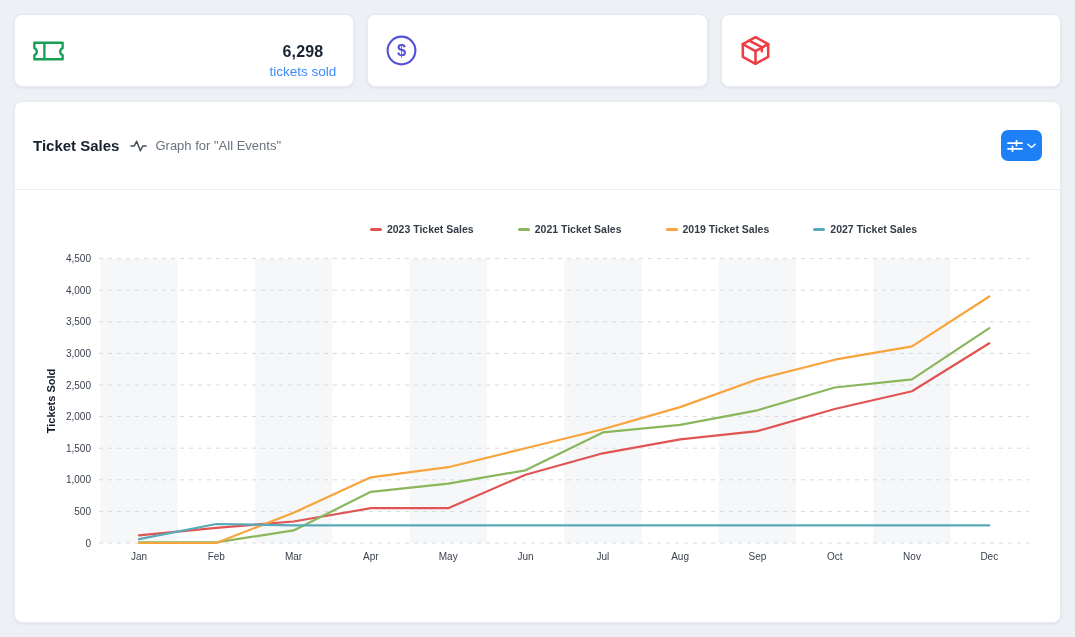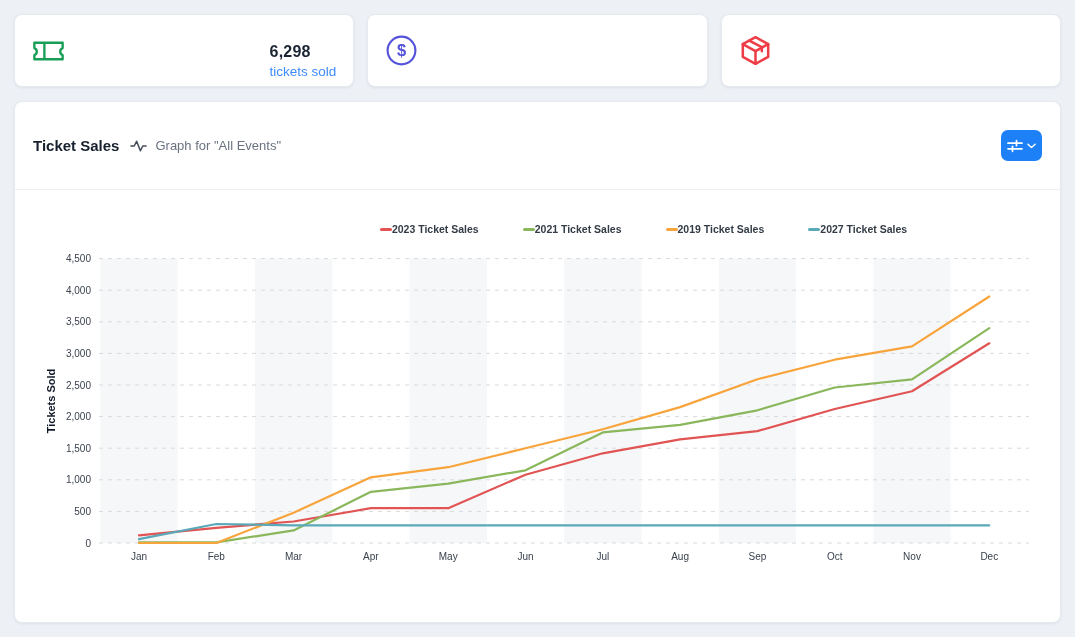--- a/index.html
+++ b/index.html
@@ -5,21 +5,21 @@
   html,body{margin:0;padding:0;width:1075px;height:637px;overflow:hidden;}
   body{background:#edf0f5;font-family:"Liberation Sans",sans-serif;-webkit-font-smoothing:antialiased;}
 
   
   .cards-row{display:flex;gap:13px;padding:14px 14px 0 14px;}
   .card{flex:1;height:73px;background:#fff;border:1px solid #e7eaee;border-radius:8px;
         box-shadow:0 1px 3px rgba(20,30,50,.07);display:flex;align-items:center;
         padding:0 17px;box-sizing:border-box;}
   .stat-icon{display:flex;align-items:center;}
   .stat-text{display:flex;flex-direction:column;gap:3px;}
-  .stat-text.right{margin-left:auto;text-align:left;margin-top:20px;}
+  .stat-text.right{margin-left:auto;text-align:center;margin-top:20px;}
   .stat-text.left{margin-right:auto;text-align:left;}
   .stat-value{font-size:16px;font-weight:bold;color:#1a2433;letter-spacing:.2px;}
   .stat-label{font-size:13.5px;color:#3d8bfd;}
 
   
   .panel{margin:14px;height:522px;background:#fff;border:1px solid #e7eaee;border-radius:8px;
          box-shadow:0 1px 3px rgba(20,30,50,.07);box-sizing:border-box;}
   .panel-header{display:flex;align-items:center;height:57px;padding:15px 18px;border-bottom:1px solid #edeff2;}
   .panel-title{font-size:15px;font-weight:bold;color:#16202e;}
   .activity-icon{margin-left:11px;display:flex;color:#434c59;}
@@ -30,21 +30,21 @@
   
   .controls-row{display:flex;justify-content:flex-end;gap:14px;padding:18px 32px 0 0;}
   .toggle-group{background:#ebeef2;border-radius:999px;padding:4px;display:flex;}
   .toggle-btn{border:none;background:transparent;font-size:13px;color:#4a5361;padding:5px 14px;
               border-radius:999px;font-family:inherit;cursor:pointer;white-space:nowrap;}
   .toggle-btn.active{color:#fff;font-weight:bold;box-shadow:0 1px 2px rgba(0,0,0,.15);}
 
   
   .legend{display:flex;justify-content:center;align-items:center;gap:44px;margin-top:33px;
           transform:translateX(106px);}
-  .legend-item{display:flex;align-items:center;font-size:10.5px;font-weight:bold;
+  .legend-item{display:flex;align-items:center;gap:5px;font-size:10.5px;font-weight:bold;
                color:#333c46;cursor:pointer;}
   .legend-marker{width:12px;height:3px;border-radius:2px;display:inline-block;}
 
   .chart-wrap{margin-top:16px;}
 </style>
 </head>
 <body>
 
 <div class="cards-row">
 

